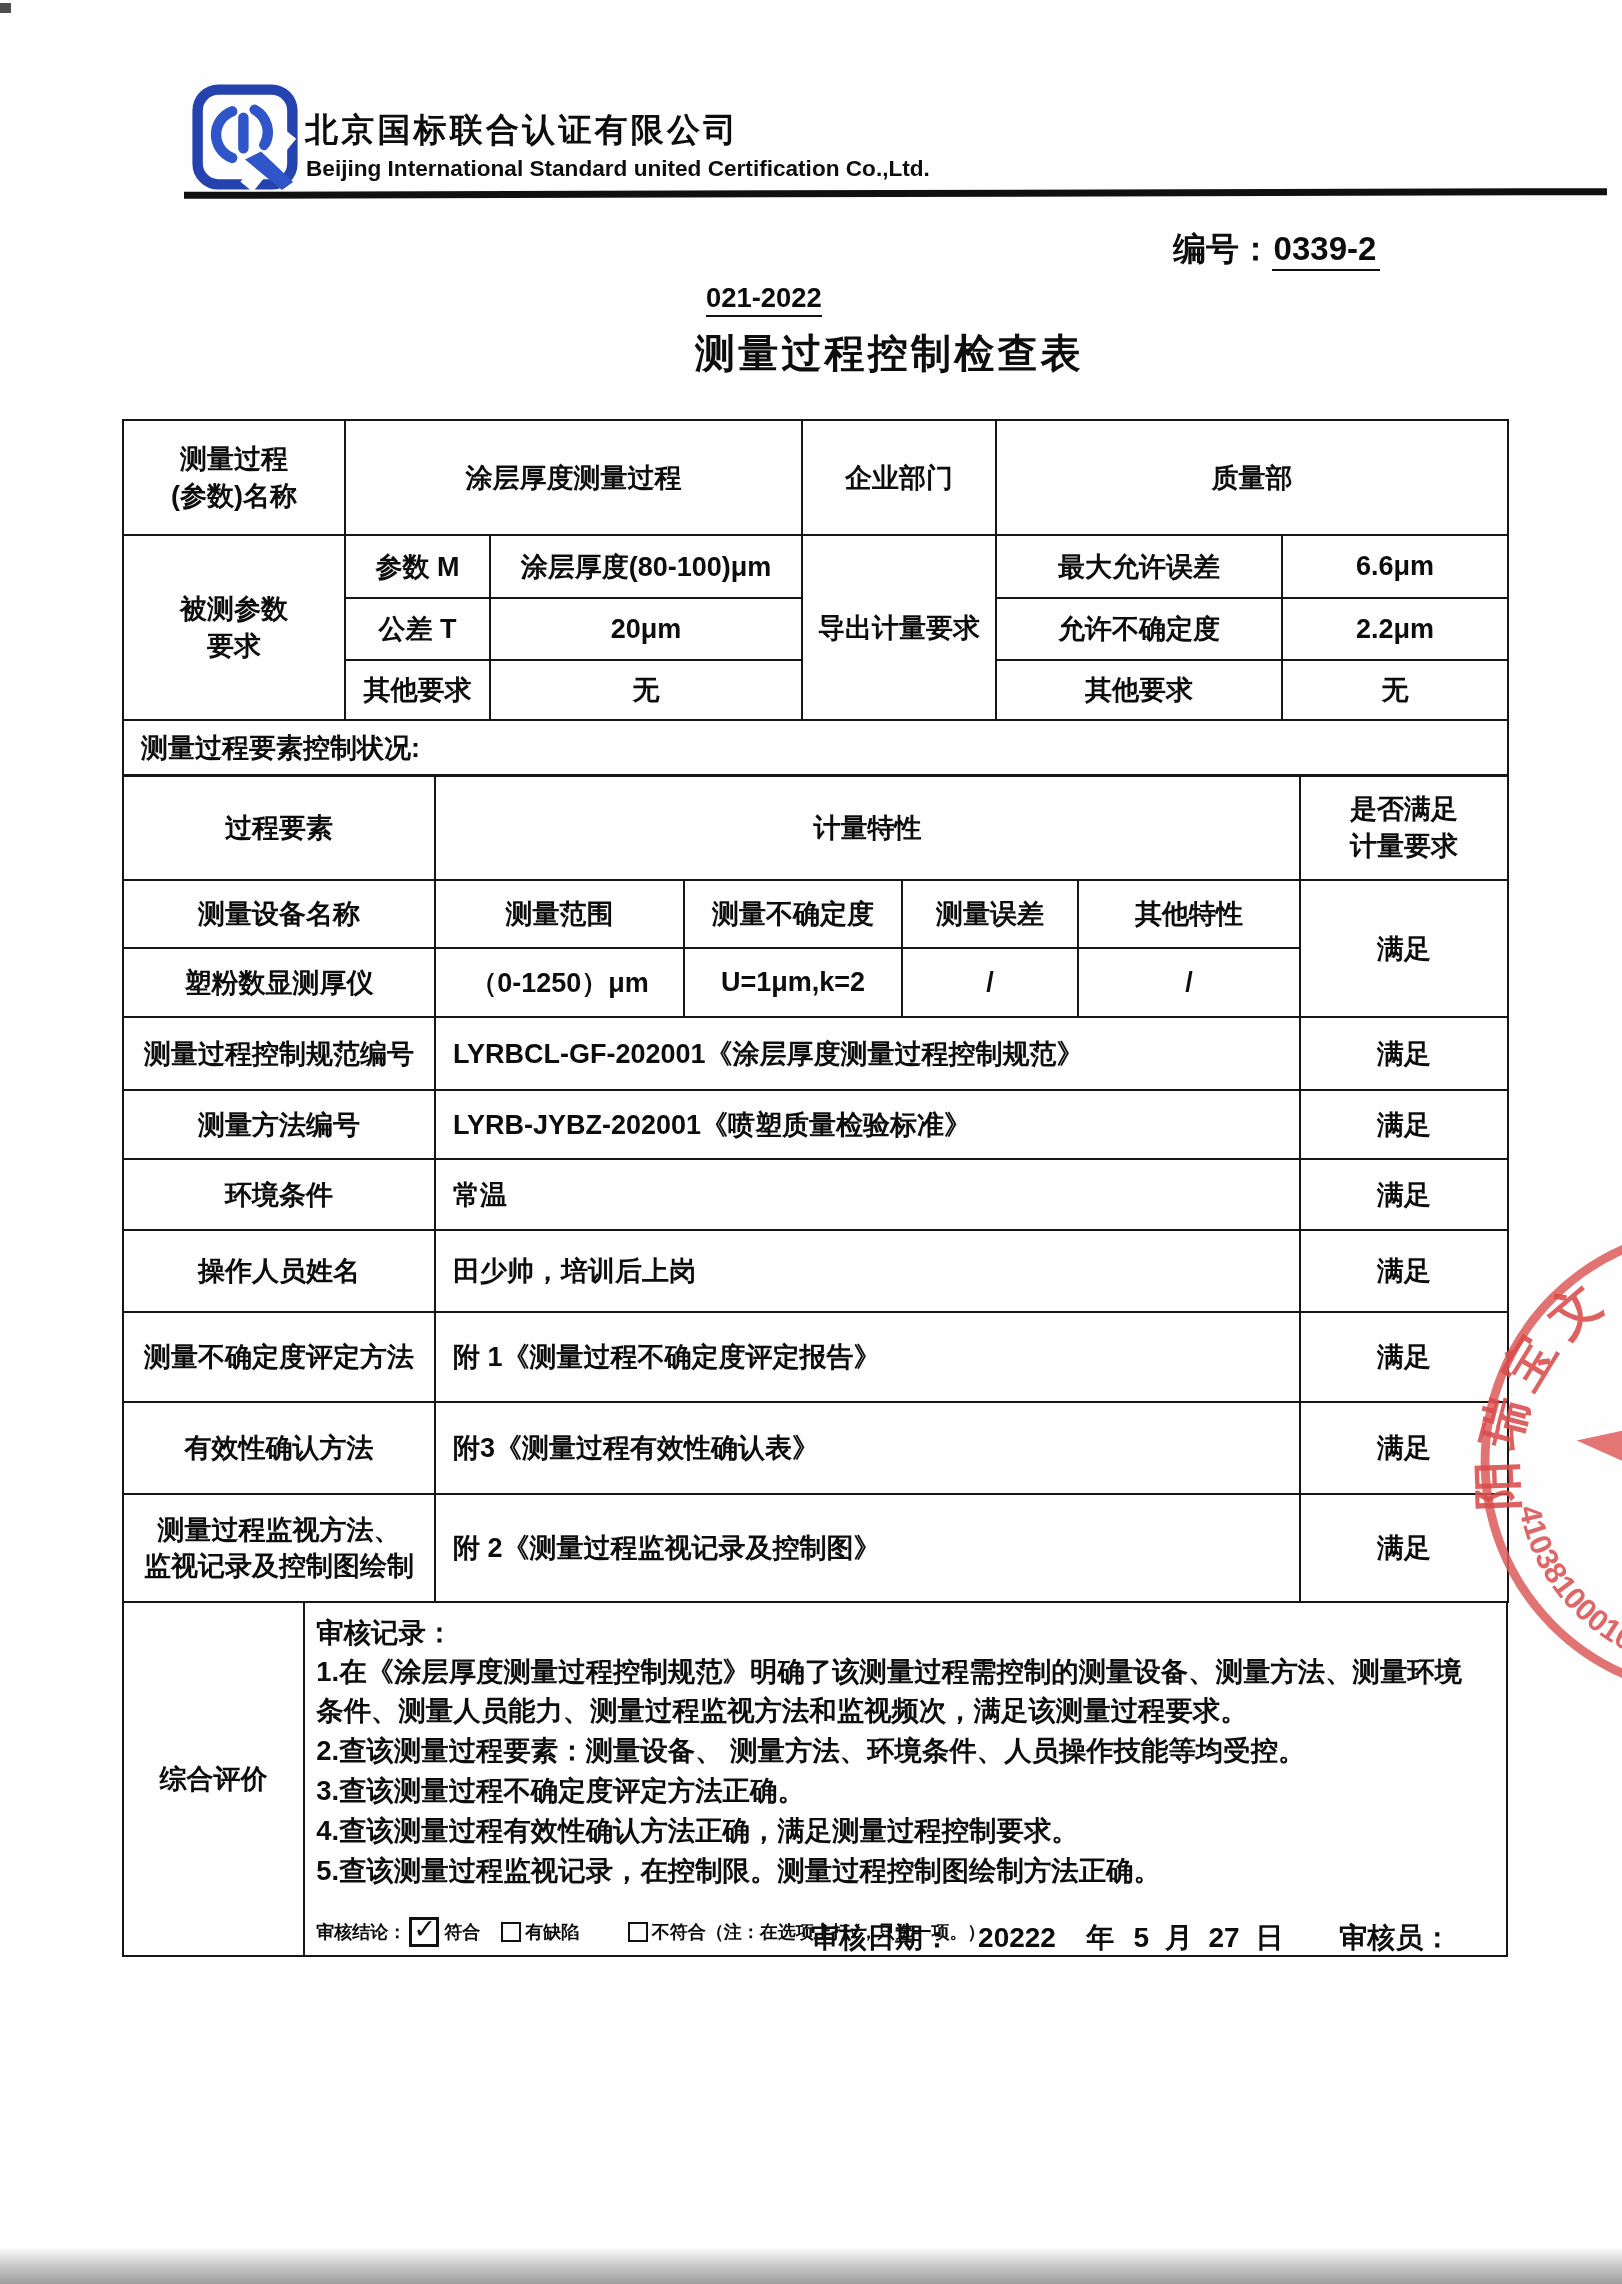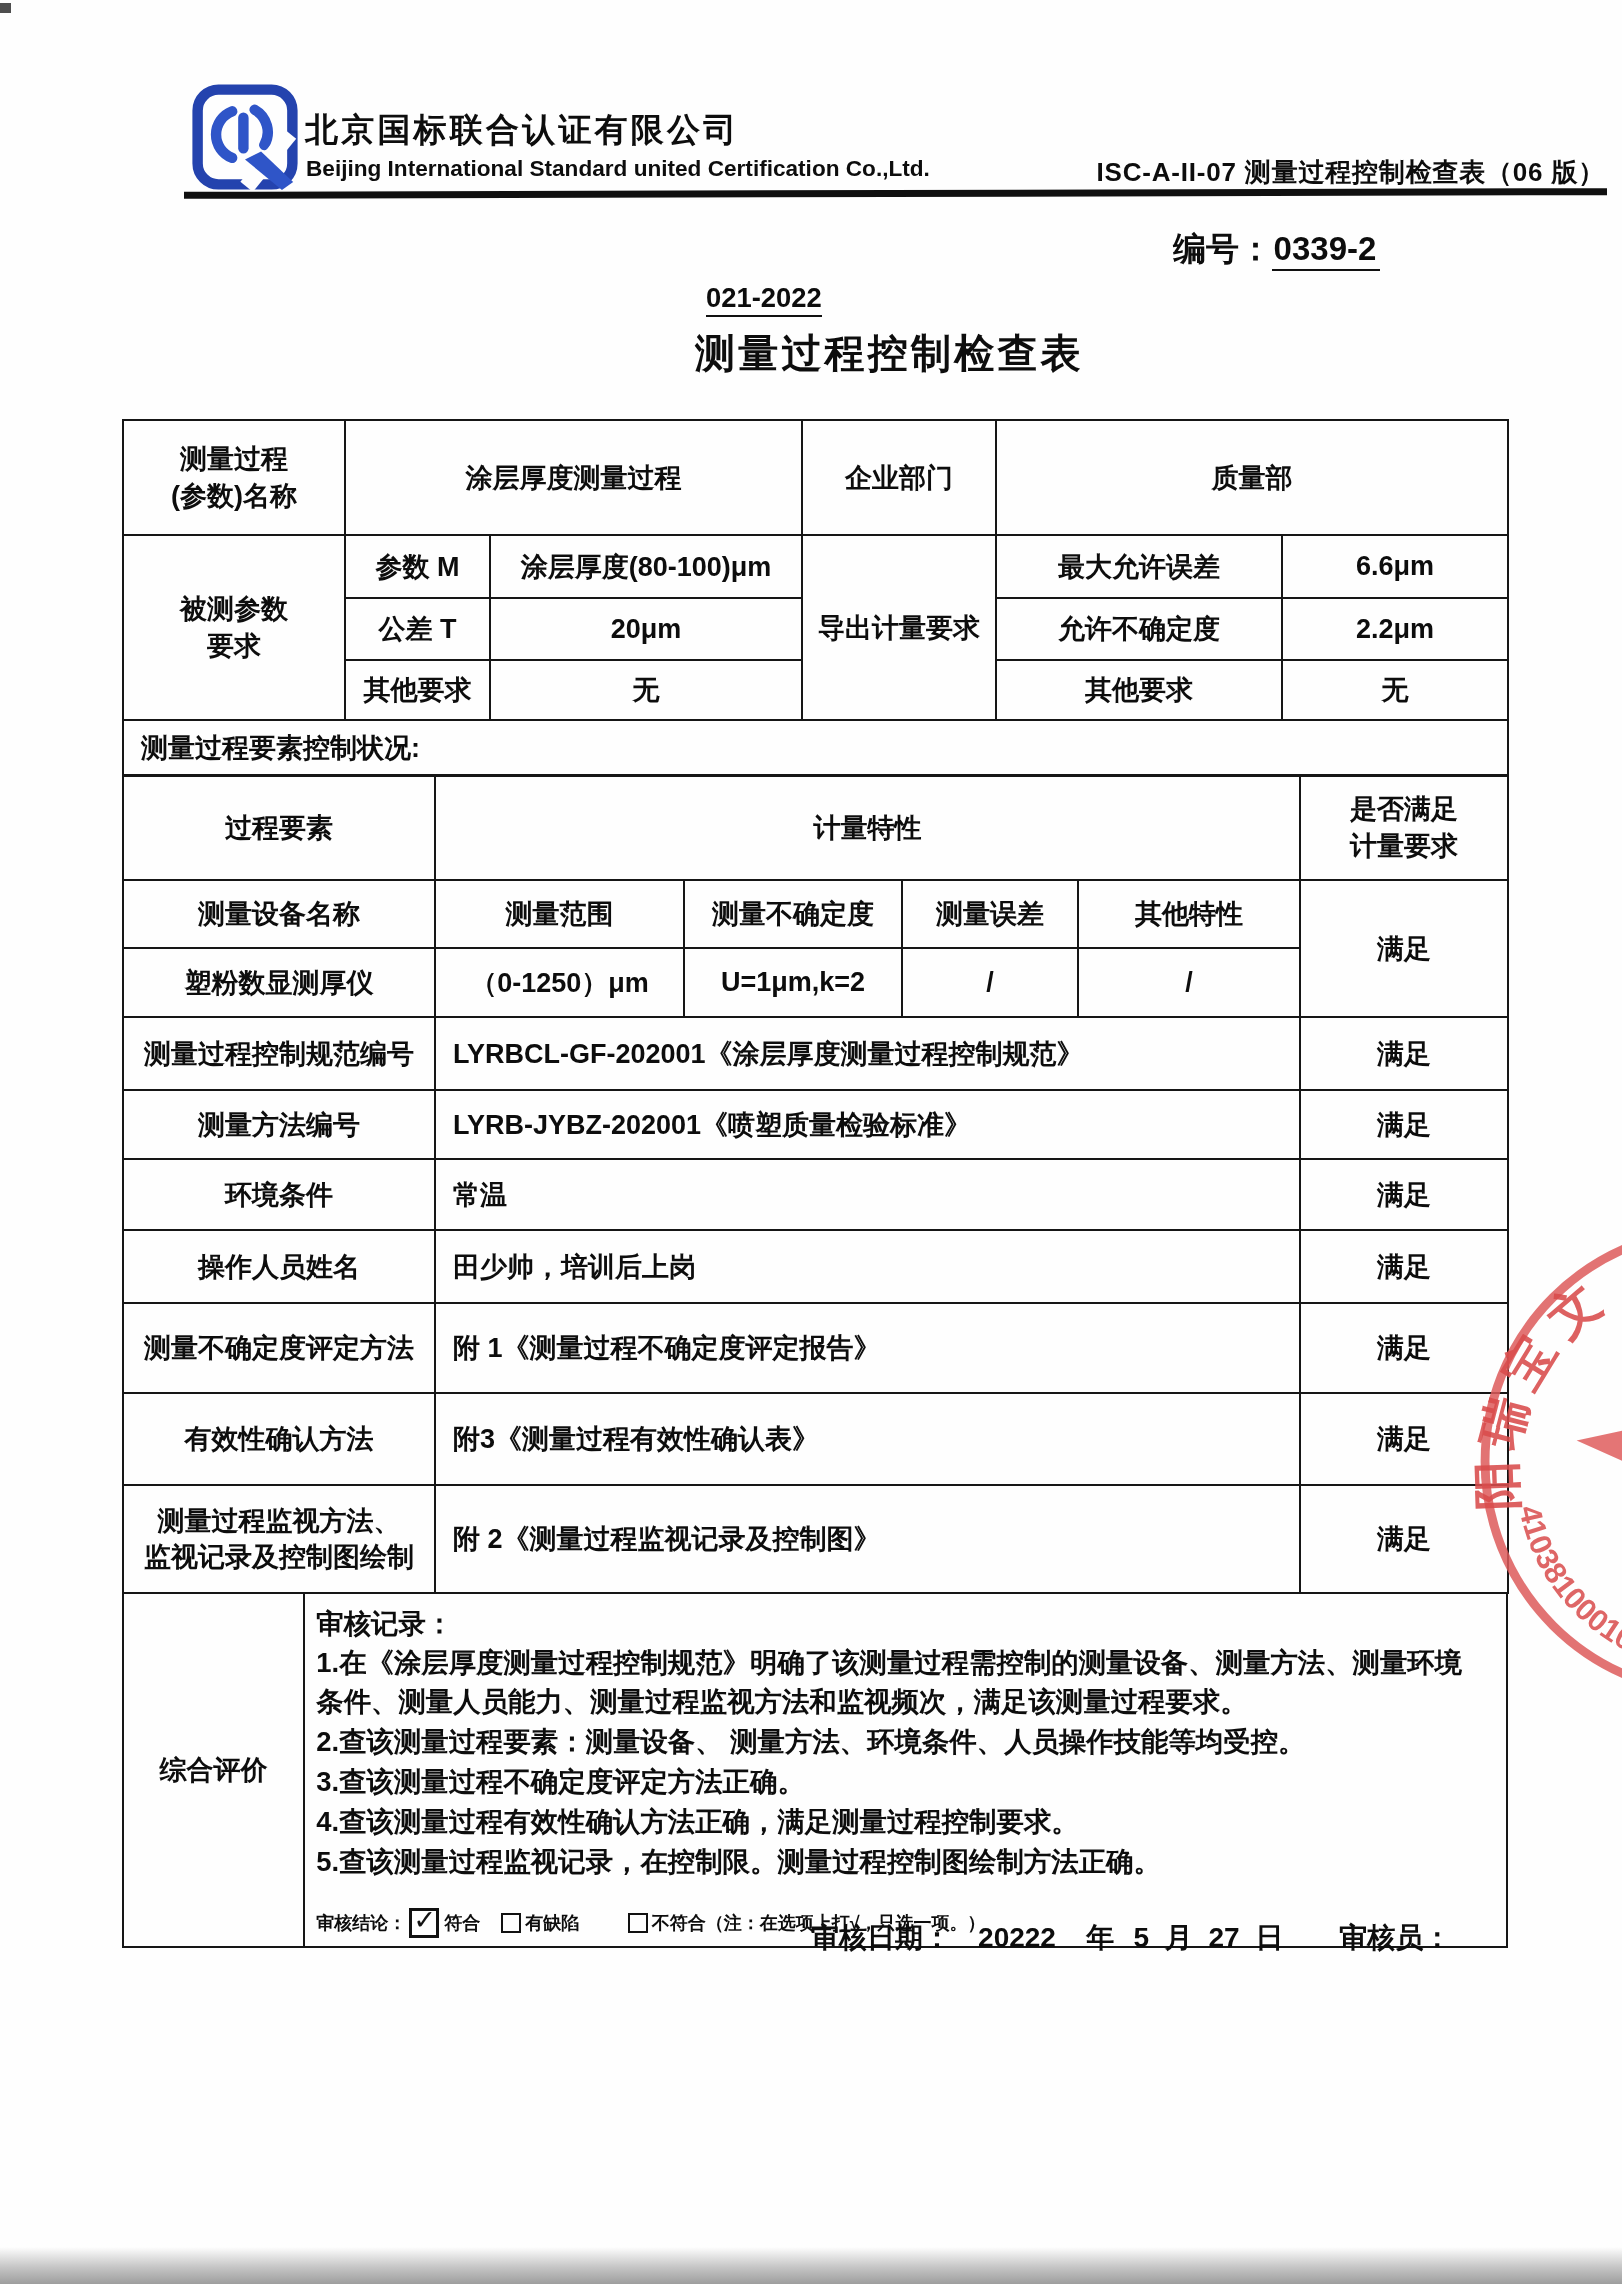--- a/index.html
+++ b/index.html
@@ -58,21 +58,20 @@
   <svg class="logo" viewBox="0 0 132 132">
     <rect x="7" y="7" width="118" height="118" rx="26" fill="none" stroke="#2443ae" stroke-width="13"></rect>
     <path d="M 50 34 A 31 31 0 0 0 50 92" fill="none" stroke="#2f55c8" stroke-width="13" stroke-linecap="round"></path>
     <path d="M 78 32 A 32 32 0 0 1 90 76" fill="none" stroke="#2f55c8" stroke-width="13" stroke-linecap="round"></path>
     <line x1="64" y1="42" x2="64" y2="80" stroke="#2f55c8" stroke-width="13" stroke-linecap="round"></line>
     <line x1="68" y1="128" x2="122" y2="62" stroke="#fefefe" stroke-width="20"></line>
     <path d="M 66 94 L 86 84 L 126 122 L 112 132 Z" fill="#2f55c8"></path>
   </svg>
   <div class="company-cn">北京国标联合认证有限公司</div>
   <div class="company-en">Beijing International Standard united Certification Co.,Ltd.</div>
-  <div class="form-code">ISC-A-II-07 测量过程控制检查表（06 版）</div>
   <div class="head-rule"></div>
   <div class="doc-no"><span>编号：</span><span class="u">0339-2</span></div>
   <div class="serial-no">021-2022</div>
   <div class="page-title">测量过程控制检查表</div>
 
   <div class="tablewrap">
 
     <table>
       <colgroup>
           <col style="width:222px">
@@ -164,21 +163,21 @@
       <tr style="height:69px">
         <td>测量方法编号</td>
         <td colspan="4" class="vleft">LYRB-JYBZ-202001《喷塑质量检验标准》</td>
         <td>满足</td>
       </tr>
       <tr style="height:71px">
         <td>环境条件</td>
         <td colspan="4" class="vleft">常温</td>
         <td>满足</td>
       </tr>
-      <tr style="height:73px">
+      <tr style="height:82px">
         <td>操作人员姓名</td>
         <td colspan="4" class="vleft">田少帅，培训后上岗</td>
         <td>满足</td>
       </tr>
       <tr style="height:90px">
         <td>测量不确定度评定方法</td>
         <td colspan="4" class="vleft">附 1《测量过程不确定度评定报告》</td>
         <td>满足</td>
       </tr>
       <tr style="height:92px">

